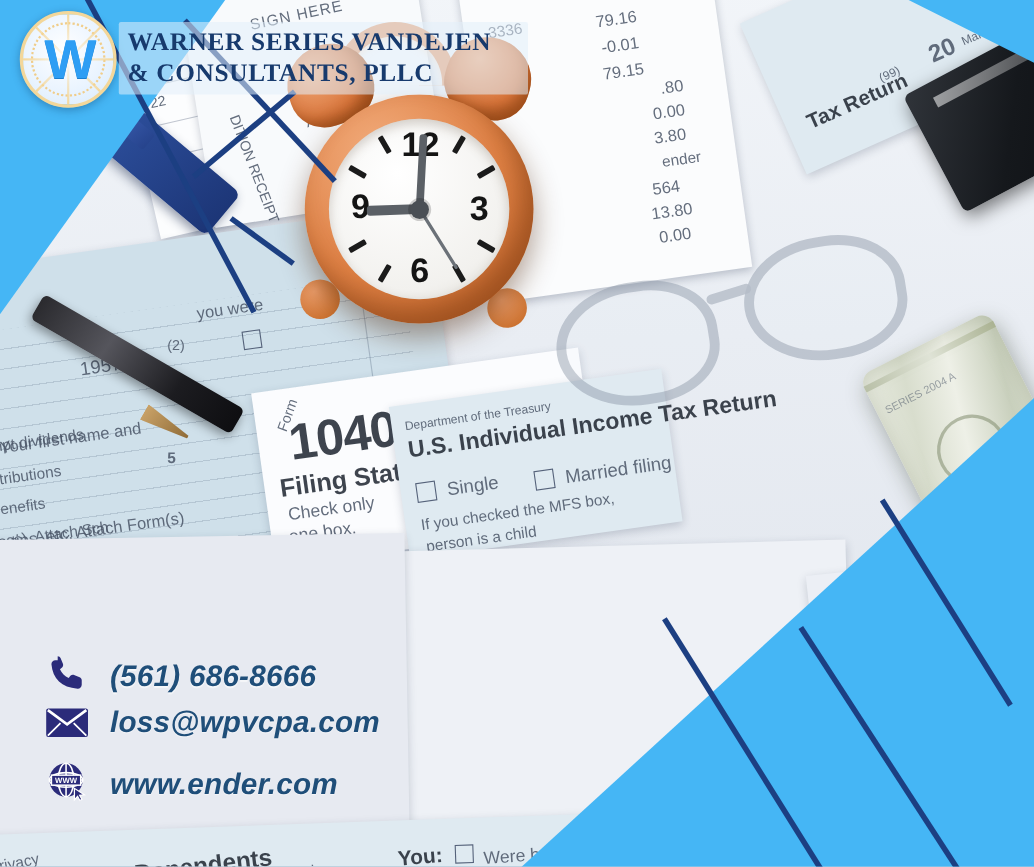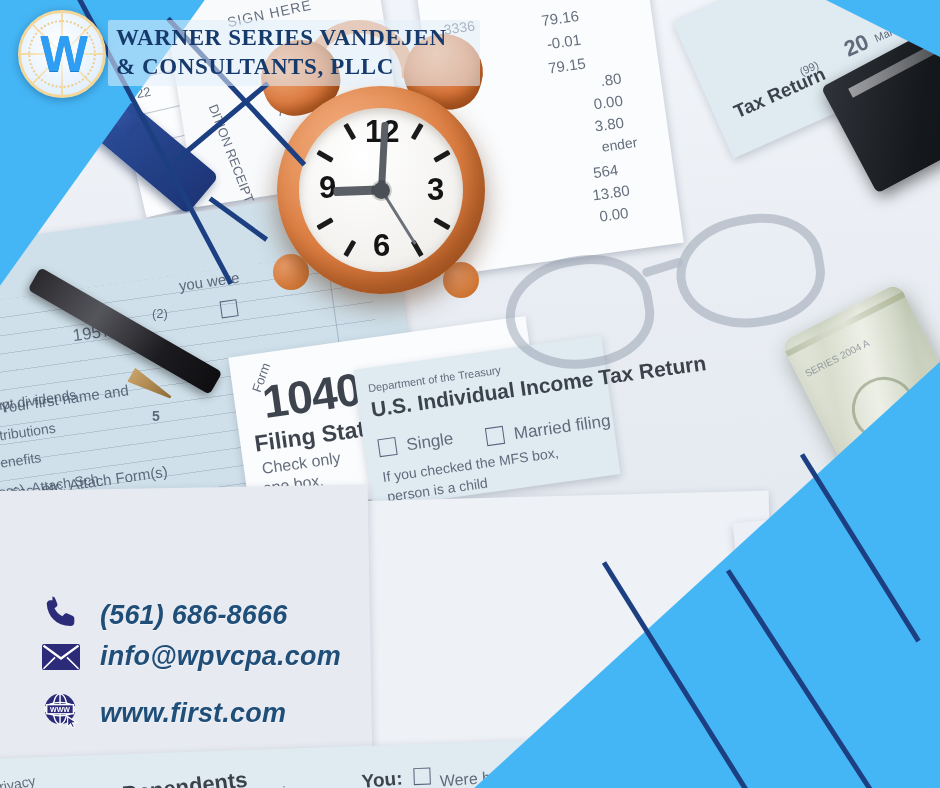--- a/index.html
+++ b/index.html
@@ -443,34 +443,34 @@
   </div>
 
   <div class="contact-row" id="row-email">
     <span class="ic">
       <svg width="40" height="30" viewBox="0 0 40 30" aria-hidden="true">
         <rect x="1" y="2" width="38" height="26" rx="2" fill="#2B2B7A"></rect>
         <path d="M2.5 3.6 20 16.4 37.5 3.6" fill="none" stroke="#ffffff" stroke-width="2.4"></path>
         <path d="M2.5 26.8 14 15.4M37.5 26.8 26 15.4" fill="none" stroke="#ffffff" stroke-width="1.6"></path>
       </svg>
     </span>
-    <span class="tx">info@wpvcpa.com</span>
+    <span class="tx">loss@wpvcpa.com</span>
   </div>
 
   <div class="contact-row" id="row-web">
     <span class="ic">
       <svg width="38" height="38" viewBox="0 0 40 40" aria-hidden="true">
         <circle cx="19" cy="19" r="16" fill="#2B2B7A"></circle>
         <g fill="none" stroke="#ffffff" stroke-width="1.5">
           <ellipse cx="19" cy="19" rx="16" ry="7"></ellipse>
           <ellipse cx="19" cy="19" rx="7.5" ry="16"></ellipse>
           <line x1="3" y1="19" x2="35" y2="19"></line>
           <line x1="19" y1="3" x2="19" y2="35"></line>
         </g>
         <rect x="5" y="14.4" width="28" height="9.6" fill="#2B2B7A" stroke="#ffffff" stroke-width="1.4"></rect>
         <text x="19" y="21.7" font-family="Liberation Sans, sans-serif" font-size="7.4" font-weight="bold" fill="#ffffff" text-anchor="middle">WWW</text>
         <path d="M27 27 L27 38 L30 34.6 L32.2 38.6 L34.2 37.4 L32 33.6 L36.4 33.2 Z" fill="#2B2B7A" stroke="#ffffff" stroke-width="1.2"></path>
       </svg>
     </span>
-    <span class="tx">www.first.com</span>
+    <span class="tx">www.ender.com</span>
   </div>
 
 </div>
 
 </body></html>

